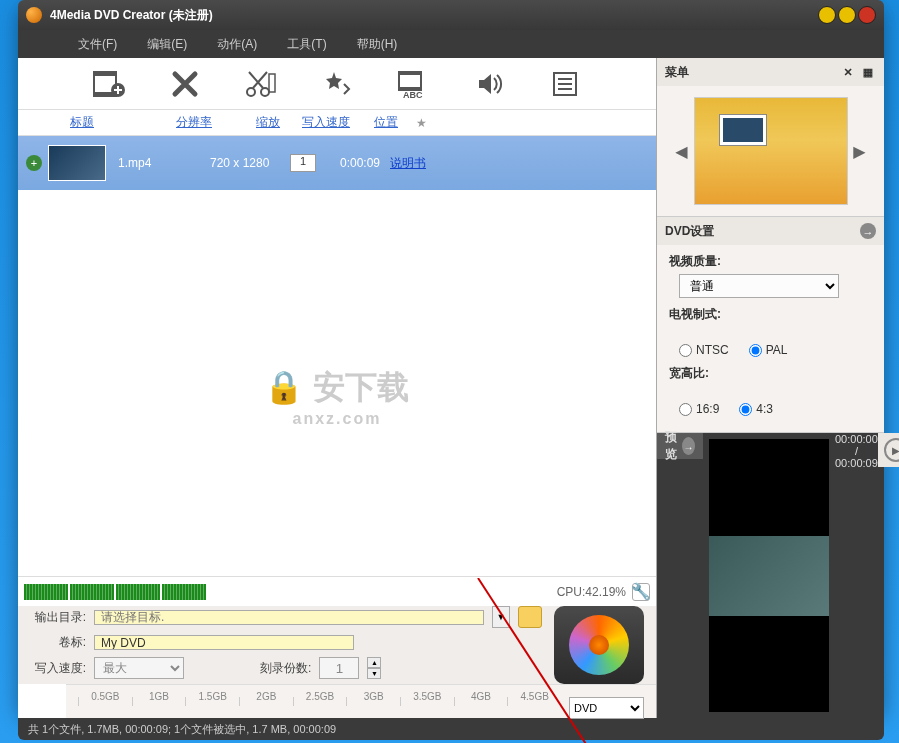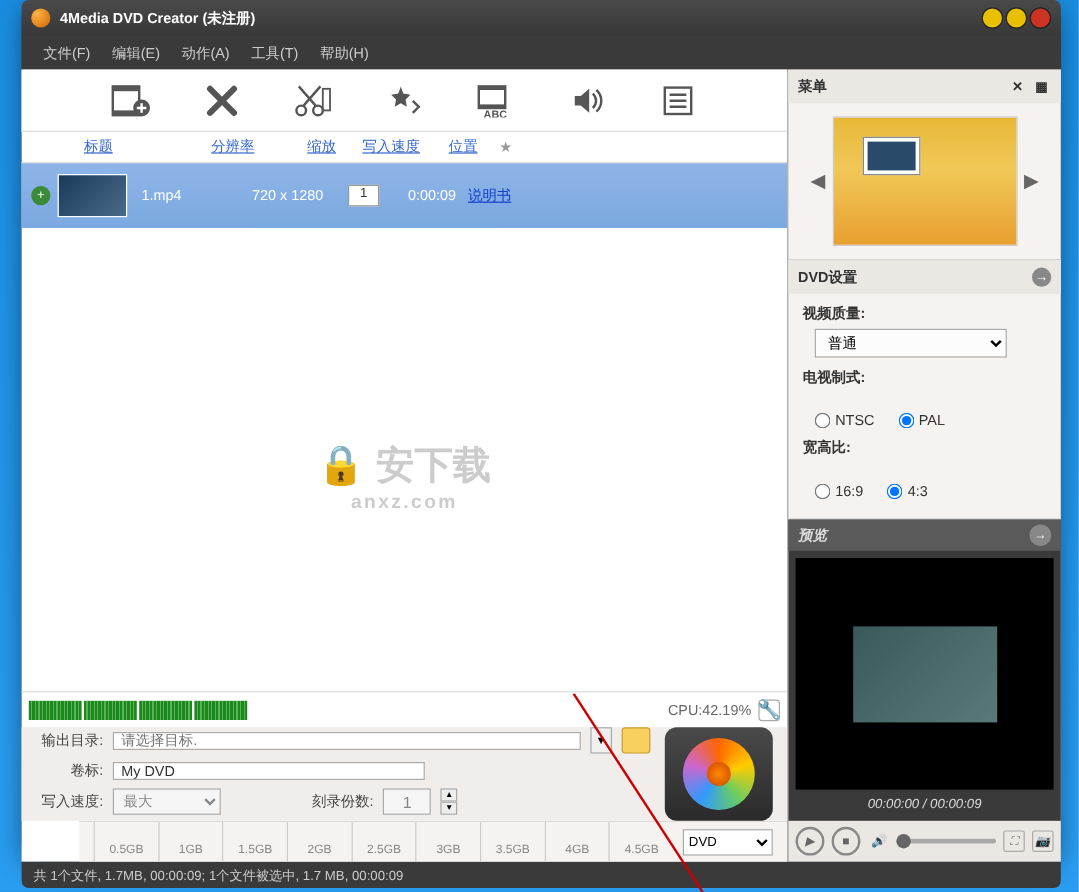--- a/index.html
+++ b/index.html
@@ -6,21 +6,21 @@
 body { background: linear-gradient(180deg, #1a8de0 0%, #2a9df0 100%); width: 899px; height: 743px; overflow: hidden; }
 .window { position: absolute; left: 18px; top: 0; width: 866px; height: 718px; background: #3a3a3a; border-radius: 16px; box-shadow: 0 4px 20px rgba(0,0,0,0.4); }
 .titlebar { height: 30px; background: linear-gradient(180deg, #4a4a4a, #383838); display: flex; align-items: center; padding: 0 8px; border-radius: 6px 6px 0 0; }
 .app-icon { width: 16px; height: 16px; border-radius: 50%; background: radial-gradient(circle at 30% 30%, #ffb347, #cc6600); margin-right: 8px; }
 .title-text { color: #fff; font-size: 12px; font-weight: bold; flex: 1; }
 .win-btns { display: flex; gap: 2px; }
 .win-btn { width: 18px; height: 18px; border-radius: 50%; border: 1px solid #222; cursor: pointer; }
 .win-min { background: #e8c000; }
 .win-max { background: #e8c000; }
 .win-close { background: #cc3322; }
-.menubar { height: 28px; background: #3a3a3a; display: flex; align-items: center; padding: 0 18px; gap: 18px; }
+.menubar { height: 28px; background: #3a3a3a; display: flex; align-items: center; padding: 0 18px; gap: 30px; margin-left: 42px; }
 .menu-item { color: #ccc; font-size: 12px; cursor: pointer; }
 .body-area { display: flex; height: calc(100% - 58px); }
 .left-pane { flex: 1; background: #fff; display: flex; flex-direction: column; }
 .toolbar { height: 52px; background: #fff; display: flex; justify-content: center; align-items: center; gap: 40px; border-bottom: 1px solid #ddd; }
 .tool-ico { width: 36px; height: 36px; cursor: pointer; display: flex; align-items: center; justify-content: center; color: #555; }
 .col-headers { height: 26px; display: flex; align-items: center; padding: 0 8px 0 52px; gap: 0; font-size: 12px; color: #3366cc; border-bottom: 1px solid #ddd; }
 .col-headers span { text-decoration: underline; cursor: pointer; }
 .ch-title { width: 106px; }
 .ch-res { width: 80px; }
 .ch-zoom { width: 40px; }
@@ -41,53 +41,53 @@
 .watermark .sub { font-size: 16px; letter-spacing: 2px; }
 .cpu-bar { height: 30px; display: flex; align-items: center; border-top: 1px solid #ddd; padding: 0 6px; gap: 2px; }
 .cpu-core { width: 44px; height: 16px; background: #1a8a1a; position: relative; overflow: hidden; }
 .cpu-core::before { content: ''; position: absolute; inset: 0; background: repeating-linear-gradient(90deg, transparent 0 2px, rgba(255,255,255,0.3) 2px 3px); }
 .cpu-text { margin-left: auto; font-size: 12px; color: #666; margin-right: 4px; }
 .cpu-gear { width: 18px; height: 18px; border: 1px solid #aaa; border-radius: 3px; display: flex; align-items: center; justify-content: center; cursor: pointer; }
 .output-panel { background: #f0edea; padding: 0 12px; display: flex; gap: 12px; font-size: 12px; position: relative; }
 .output-left { flex: 1; display: flex; flex-direction: column; gap: 6px; }
 .out-row { display: flex; align-items: center; gap: 8px; }
 .out-label { width: 56px; text-align: right; color: #444; }
-.out-input { flex: 1; height: 15px; border: 1px solid #aaa; background: #ffffff; padding: 0 6px; color: #888; font-size: 12px; }
+.out-input { flex: 1; height: 15px; border: 1px solid #aaa; background: #fef9c3; padding: 0 6px; color: #888; font-size: 12px; }
 .out-select { width: 90px; height: 22px; border: 1px solid #aaa; background: #f5f5f5; padding: 0 4px; color: #888; font-size: 12px; }
 .out-dd { width: 18px; height: 22px; border: 1px solid #aaa; background: #f0f0f0; display: flex; align-items: center; justify-content: center; cursor: pointer; font-size: 9px; }
 .folder-btn { width: 24px; height: 22px; background: #f8d060; border: 1px solid #c8a030; border-radius: 3px; cursor: pointer; }
 .copies-spin { width: 40px; height: 22px; border: 1px solid #aaa; background: #f5f5f5; text-align: center; color: #888; }
 .spin-btns { width: 14px; height: 22px; display: flex; flex-direction: column; }
 .spin-btns div { flex: 1; border: 1px solid #aaa; background: #eee; font-size: 7px; display: flex; align-items: center; justify-content: center; cursor: pointer; }
 .burn-btn { width: 90px; height: 78px; background: linear-gradient(180deg, #4a4a4a, #2a2a2a); border-radius: 10px; display: flex; align-items: center; justify-content: center; cursor: pointer; position: relative; }
 .burn-disc { width: 60px; height: 60px; border-radius: 50%; background: conic-gradient(#ff6600, #ffcc00, #66cc66, #3399ff, #cc66cc, #ff6600); position: relative; }
 .burn-disc::after { content: ''; position: absolute; inset: 20px; background: radial-gradient(circle, #ff8800, #cc4400); border-radius: 50%; }
 .arrow-line { position: absolute; left: 450px; top: 360px; width: 150px; height: 210px; pointer-events: none; z-index: 50; }
-.size-ruler { height: 34px; display: flex; align-items: center; padding: 0 12px; gap: 0; font-size: 10px; color: #888; border-top: 1px solid #ddd; background: #f5f2ef; margin-left: 48px; }
+.size-ruler { height: 34px; display: flex; align-items: flex-start; padding: 12px 12px; gap: 0; font-size: 10px; color: #888; border-top: 1px solid #ddd; background: #f5f2ef; margin-left: 48px; }
 .ruler-mark { flex: 1; text-align: center; border-left: 1px solid #ccc; height: 100%; display: flex; align-items: flex-end; justify-content: center; padding-bottom: 4px; }
 .dvd-select { width: 75px; height: 22px; border: 1px solid #aaa; background: #fff; margin-left: 8px; font-size: 11px; }
 .statusbar { height: 22px; background: #3a3a3a; color: #ccc; font-size: 11px; display: flex; align-items: center; padding: 0 10px; border-radius: 0 0 6px 6px; }
 .right-pane { width: 228px; background: #f5f2ef; display: flex; flex-direction: column; border-left: 1px solid #aaa; }
 .menu-section { border-bottom: 1px solid #ccc; }
 .section-hdr { height: 28px; display: flex; align-items: center; padding: 0 8px; font-size: 12px; font-weight: bold; color: #333; background: #ebe7e2; }
 .section-hdr .spacer { flex: 1; }
 .hdr-icon { width: 16px; height: 16px; cursor: pointer; margin-left: 4px; display: flex; align-items: center; justify-content: center; font-size: 11px; }
 .menu-preview { height: 130px; display: flex; align-items: center; justify-content: center; gap: 4px; padding: 4px; }
 .nav-arrow { width: 16px; height: 16px; cursor: pointer; color: #666; display: flex; align-items: center; justify-content: center; }
 .menu-thumb { width: 154px; height: 108px; background: linear-gradient(180deg, #e8b838 0%, #f0c858 40%, #e8a030 100%); border: 1px solid #ccc; position: relative; }
 .menu-thumb-inner { position: absolute; left: 24px; top: 16px; width: 48px; height: 32px; background: #fff; border: 1px solid #888; }
 .menu-thumb-inner::after { content: ''; position: absolute; inset: 3px; background: #2a4a6a; }
 .settings-body { padding: 8px 12px; font-size: 12px; color: #333; }
 .setting-row { margin-bottom: 8px; }
 .setting-label { font-weight: bold; margin-bottom: 4px; }
 .qual-select { width: 160px; height: 24px; border: 1px solid #aaa; background: #fcfcfc; margin-left: 10px; font-size: 12px; padding: 0 6px; }
 .radio-row { display: flex; gap: 20px; margin-left: 10px; margin-top: 20px; }
 .radio-opt { display: flex; align-items: center; gap: 4px; cursor: pointer; }
 .radio-opt input { cursor: pointer; }
-.preview-section { flex: 1; background: #3a3a3a; display: flex; flex-direction: column; font-style: italic; }
+.preview-section { flex: 1; background: #3a3a3a; display: flex; flex-direction: row; }
 .preview-hdr { height: 26px; background: #5a5a5a; color: #ddd; font-size: 12px; font-weight: bold; display: flex; align-items: center; padding: 0 8px; }
 .preview-hdr .arr { margin-left: auto; width: 18px; height: 18px; background: #888; border-radius: 50%; display: flex; align-items: center; justify-content: center; cursor: pointer; color: #fff; font-size: 10px; }
 .preview-video { flex: 1; background: #000; margin: 6px; position: relative; display: flex; align-items: center; justify-content: center; }
 .video-frame { width: 120px; height: 80px; background: linear-gradient(135deg, #3a5a5a, #5a7a7a); }
 .time-display { height: 20px; text-align: center; color: #ddd; font-size: 11px; }
 .play-controls { height: 34px; display: flex; align-items: center; padding: 0 6px; gap: 6px; background: #ebe7e2; }
 .play-btn { width: 24px; height: 24px; border: 2px solid #888; border-radius: 50%; display: flex; align-items: center; justify-content: center; cursor: pointer; color: #666; font-size: 10px; }
 .vol-slider { flex: 1; height: 4px; background: #aaa; border-radius: 2px; position: relative; }
 .vol-slider::after { content: ''; position: absolute; left: 0; top: -4px; width: 12px; height: 12px; background: #666; border-radius: 50%; }
 .ctl-ico { width: 18px; height: 18px; cursor: pointer; display: flex; align-items: center; justify-content: center; color: #666; border: 1px solid #aaa; border-radius: 2px; font-size: 10px; }

